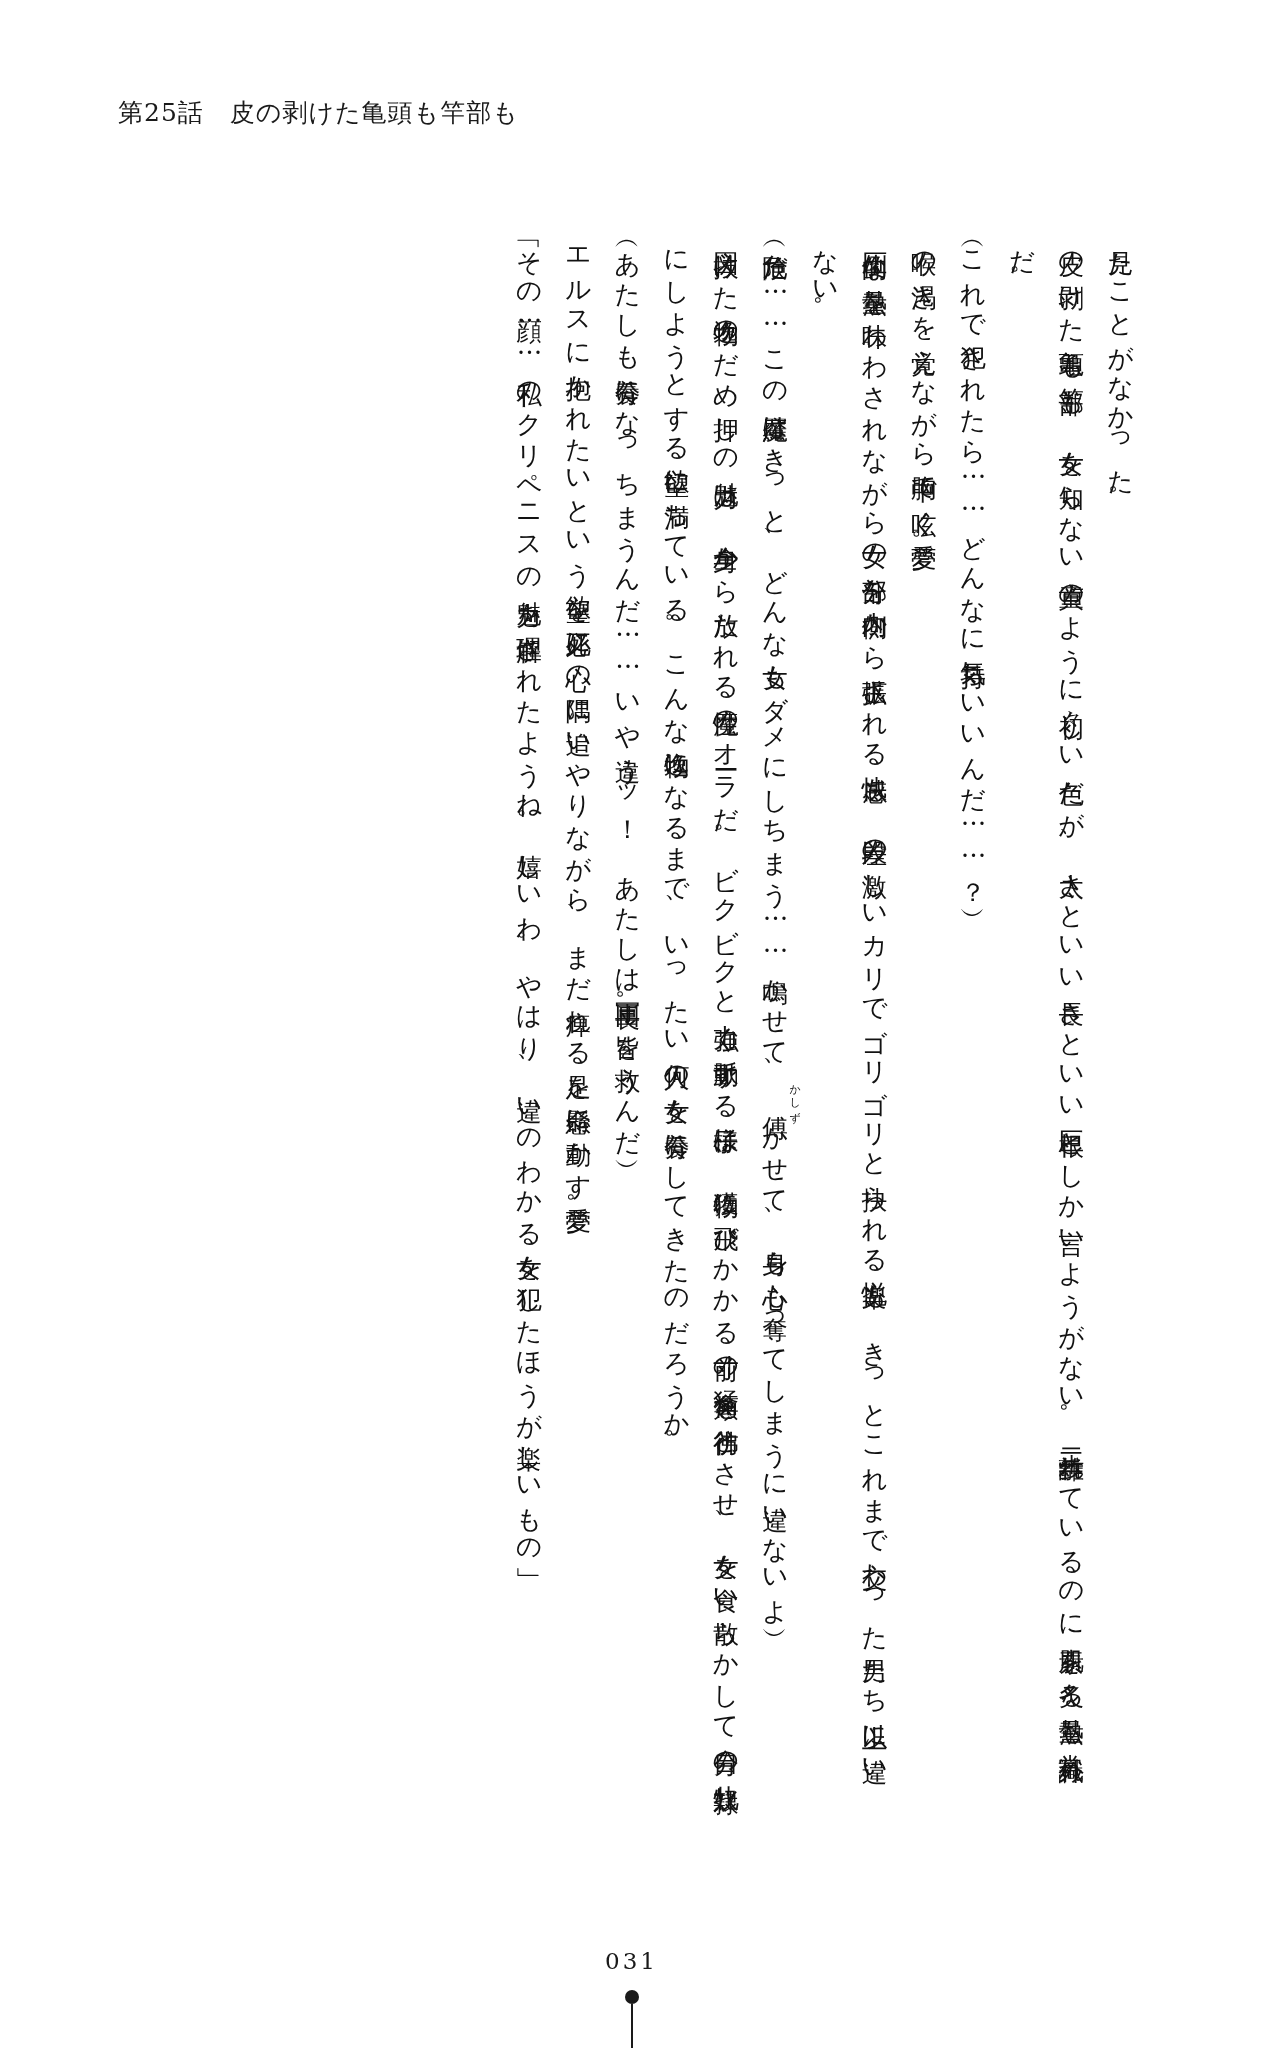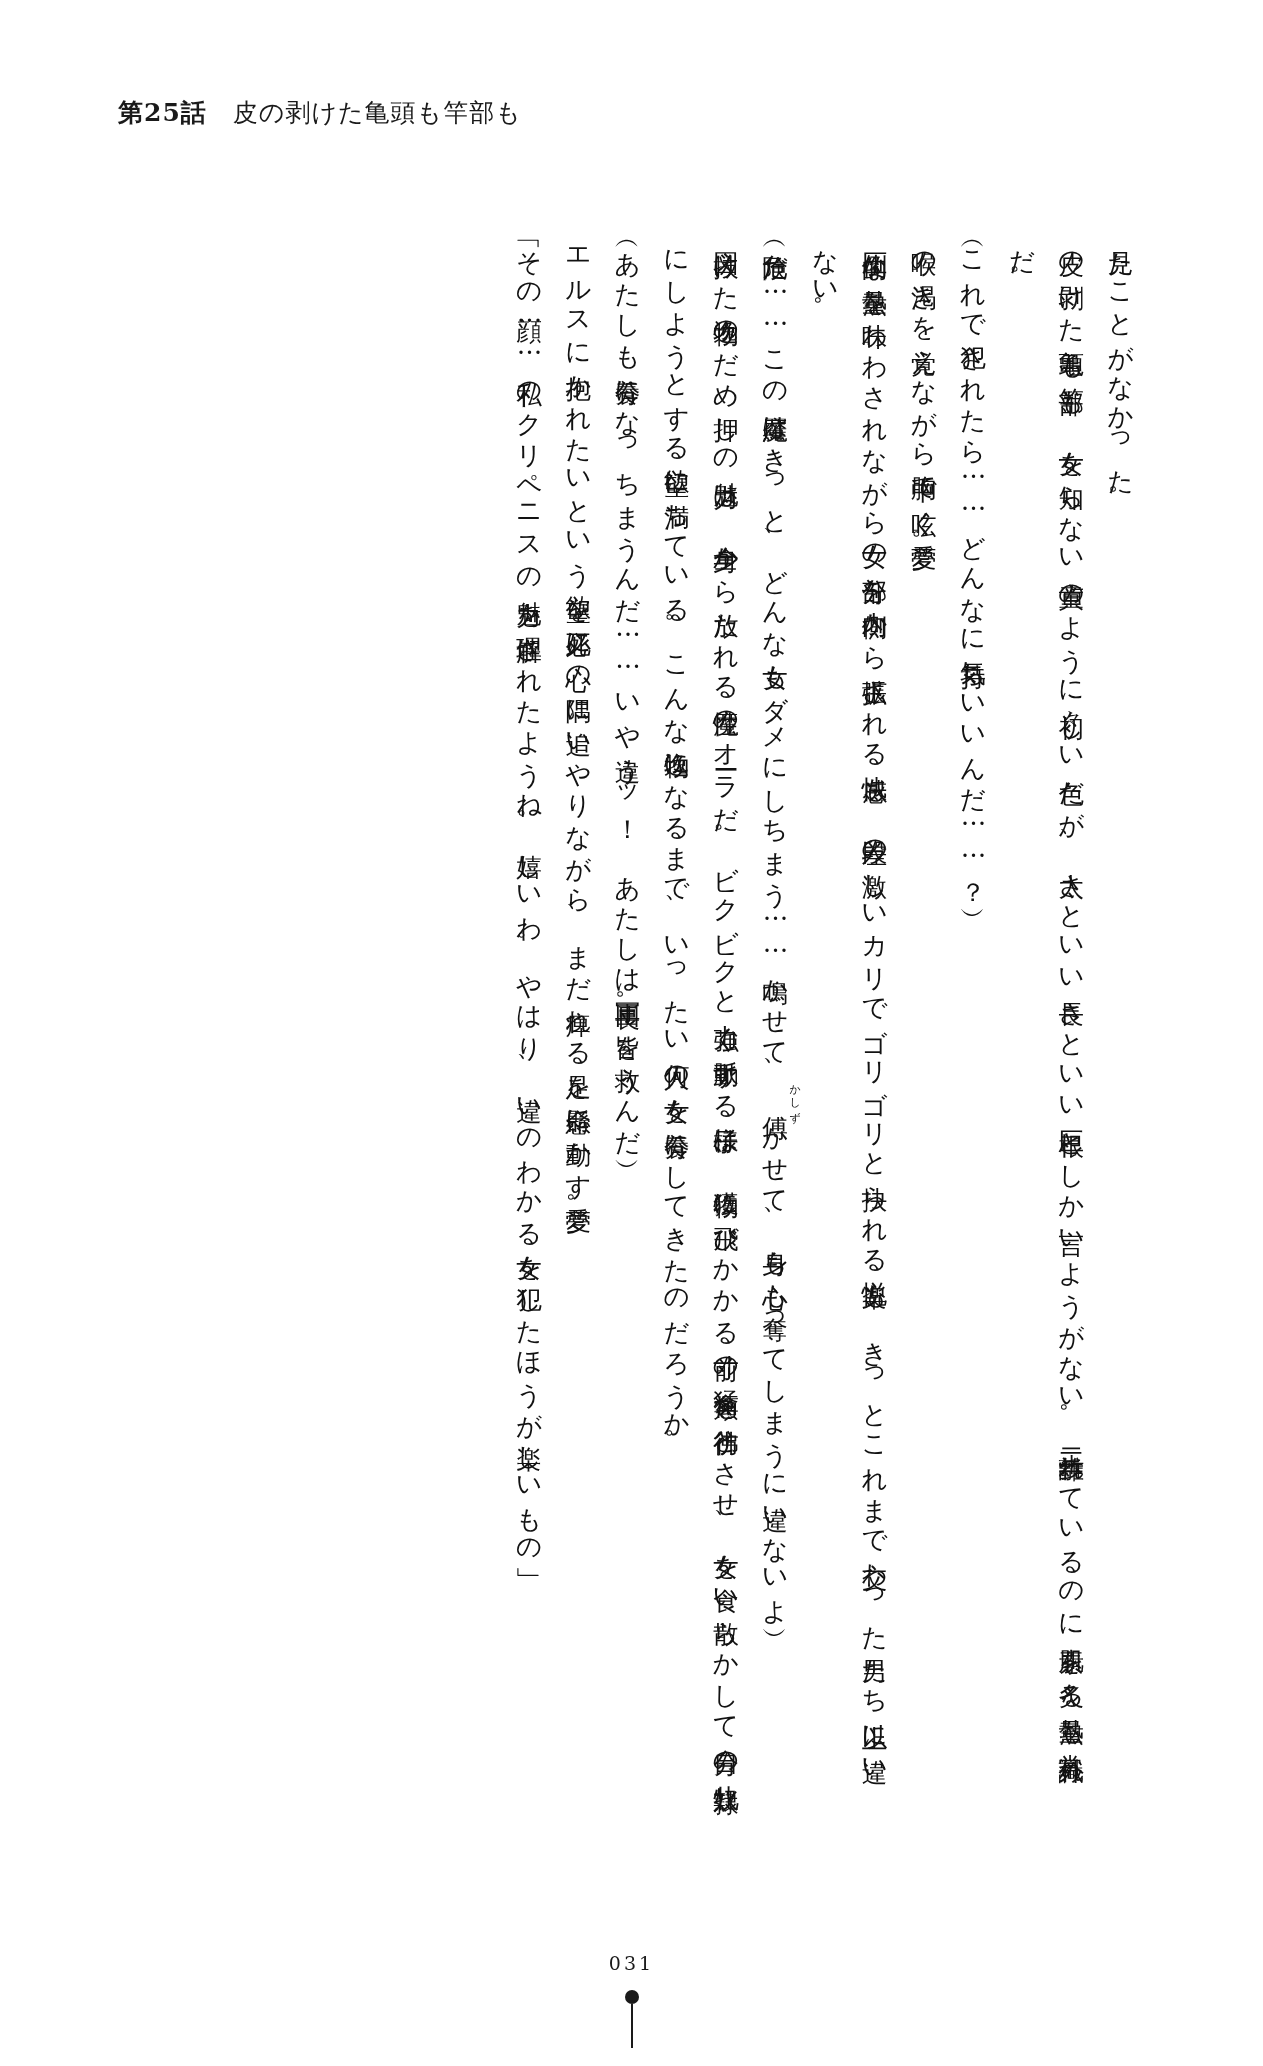--- a/index.html
+++ b/index.html
@@ -21,21 +21,20 @@
     position: absolute;
     top: 96px;
     left: 118px;
     font-size: 25px;
     letter-spacing: 1px;
     color: #1a1a1a;
     white-space: nowrap;
   }
   .running-head .chapter-no {
     margin-right: 26px;
-    font-weight: bold;
   }
 
   
   .page-body {
     position: absolute;
     top: 232px;
     right: 118px;
     height: 1540px;
     width: 1030px;
     writing-mode: vertical-rl;
@@ -64,21 +63,21 @@
     line-height: 1;
   }
 
   
   .folio {
     position: absolute;
     bottom: 92px;
     left: 0;
     width: 100%;
     text-align: center;
-    font-size: 19px;
+    font-size: 23px;
     letter-spacing: 3px;
     color: #1a1a1a;
   }
 
   
   .bottom-mark {
     position: absolute;
     bottom: 18px;
     left: 50%;
     transform: translateX(-50%);

